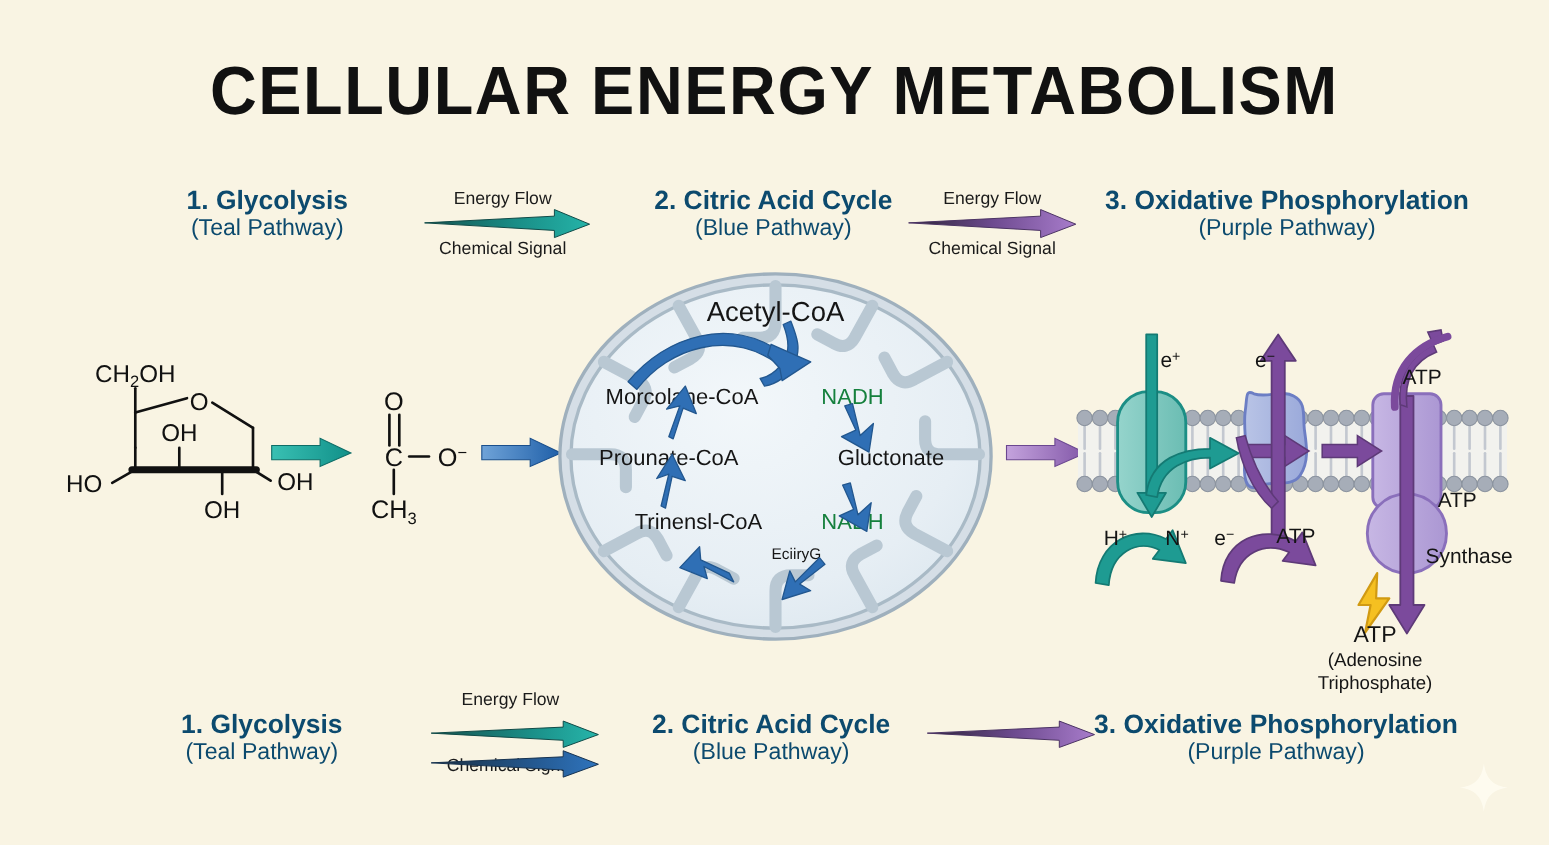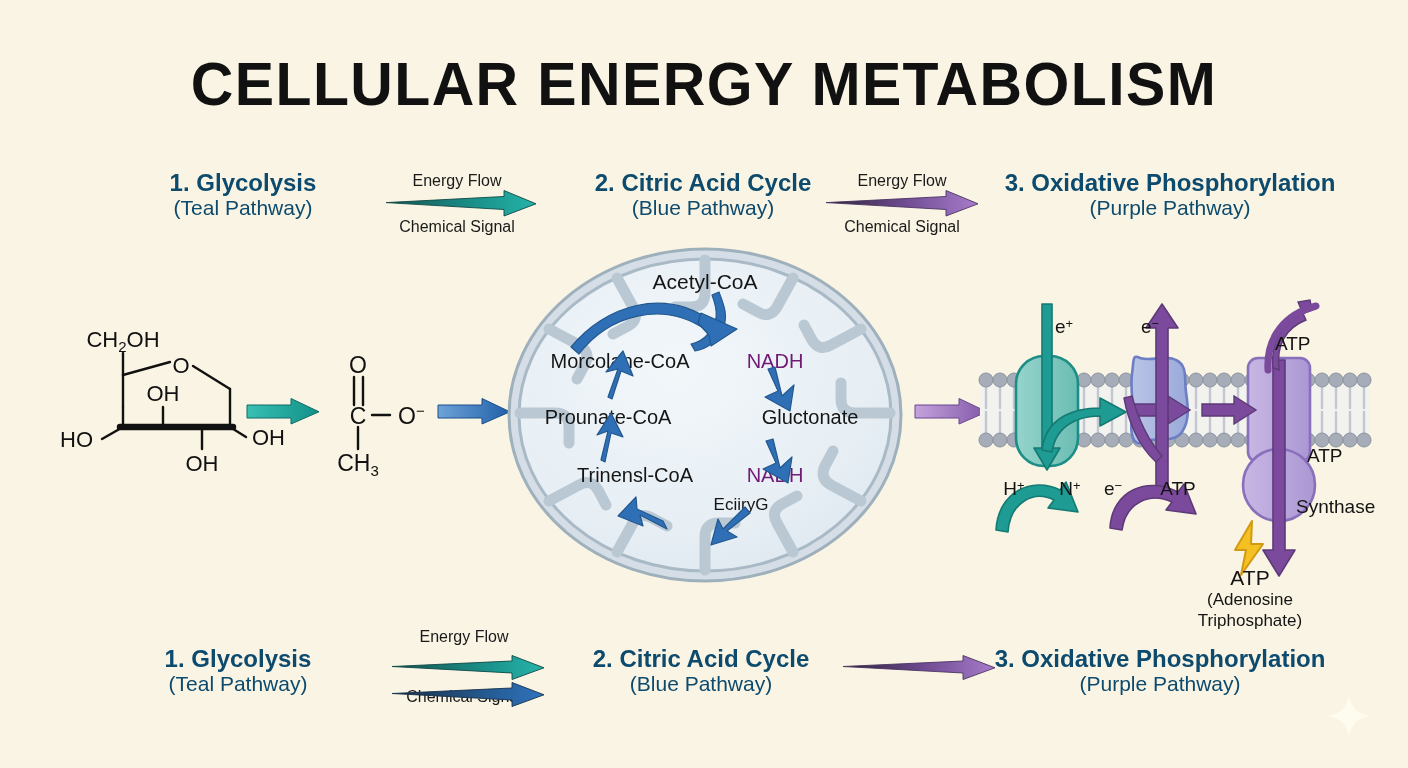--- a/index.html
+++ b/index.html
@@ -35,21 +35,21 @@
   }
 
   
   .mol-label{white-space:nowrap;color:#111;text-align:center;font-size:21px;line-height:1.2;}
   .mol-label .formula{font-size:21px;}
   sub{font-size:0.68em;vertical-align:-0.25em;}
   sup{font-size:0.68em;vertical-align:0.42em;}
 
   
   .cyc{white-space:nowrap;font-size:20px;color:#151515;}
-  .cyc.nadh{color:#701a75;}
+  .cyc.nadh{color:#15803d;}
 
   
   .etc{white-space:nowrap;font-size:19px;color:#141414;}
 
   
   #atp-caption{white-space:nowrap;text-align:center;color:#141414;line-height:1.2;}
   #atp-caption .big{font-size:21px;}
   #atp-caption .sm{font-size:17px;}
 
   svg{overflow:visible;}
@@ -199,25 +199,25 @@
       <path d="M112,307 L128,278 Q135,266 147,273 L162,281"></path>
       <path d="M200,325 L200,292 Q200,278 214,278 L230,278"></path>
       <path d="M288,307 L272,278 Q265,266 277,259 L292,251"></path>
       <path d="M356,256 L326,240 Q314,233 320,221 L328,206"></path>
       <path d="M385,168 L350,168 Q336,168 336,154 L336,138"></path>
       <path d="M356,84 L326,100 Q314,107 307,95 L299,80"></path>
       <path d="M288,33 L272,62 Q265,74 253,67 L238,59"></path>
     </g>
   </svg>
 
-  <div class="abs ctr cyc" style="top:270px;left:705px;font-size:21px;">Acetyl-CoA</div>
+  <div class="abs ctr cyc" style="top:270px;left:705px;font-size:25px;">Acetyl-CoA</div>
   <div class="abs ctr cyc nadh" style="top:350px;left:775px;">NADH</div>
   <div class="abs ctr cyc" style="top:406px;left:810px;">Gluctonate</div>
   <div class="abs ctr cyc nadh" style="top:464px;left:775px;">NADH</div>
-  <div class="abs ctr cyc" style="top:495px;left:741px;font-size:17px;">EciiryG</div>
+  <div class="abs ctr cyc" style="top:495px;left:724px;font-size:14px;">EciiryG</div>
   <div class="abs ctr cyc" style="top:464px;left:635px;">Trinensl-CoA</div>
   <div class="abs ctr cyc" style="top:406px;left:608px;">Prounate-CoA</div>
   <div class="abs ctr cyc" style="top:350px;left:620px;">Morcolane-CoA</div>
 
   <svg class="abs" style="left:505px;top:245px;" width="400" height="340" viewBox="0 0 400 340">
     <g fill="#2f6fb5" stroke="#22578f" stroke-width="1.2" stroke-linejoin="round">
 
       <path d="M207,50 C214,68 212,78 204,88 C198,95 192,98 186,99 L190,106 C202,104 212,96 217,86 C224,72 219,60 214,47 Z"></path>
 
       <path d="M66,102 C100,60 160,42 206,76 L201,85 C158,55 104,70 74,109 Z" transform="translate(0,0)"></path>

